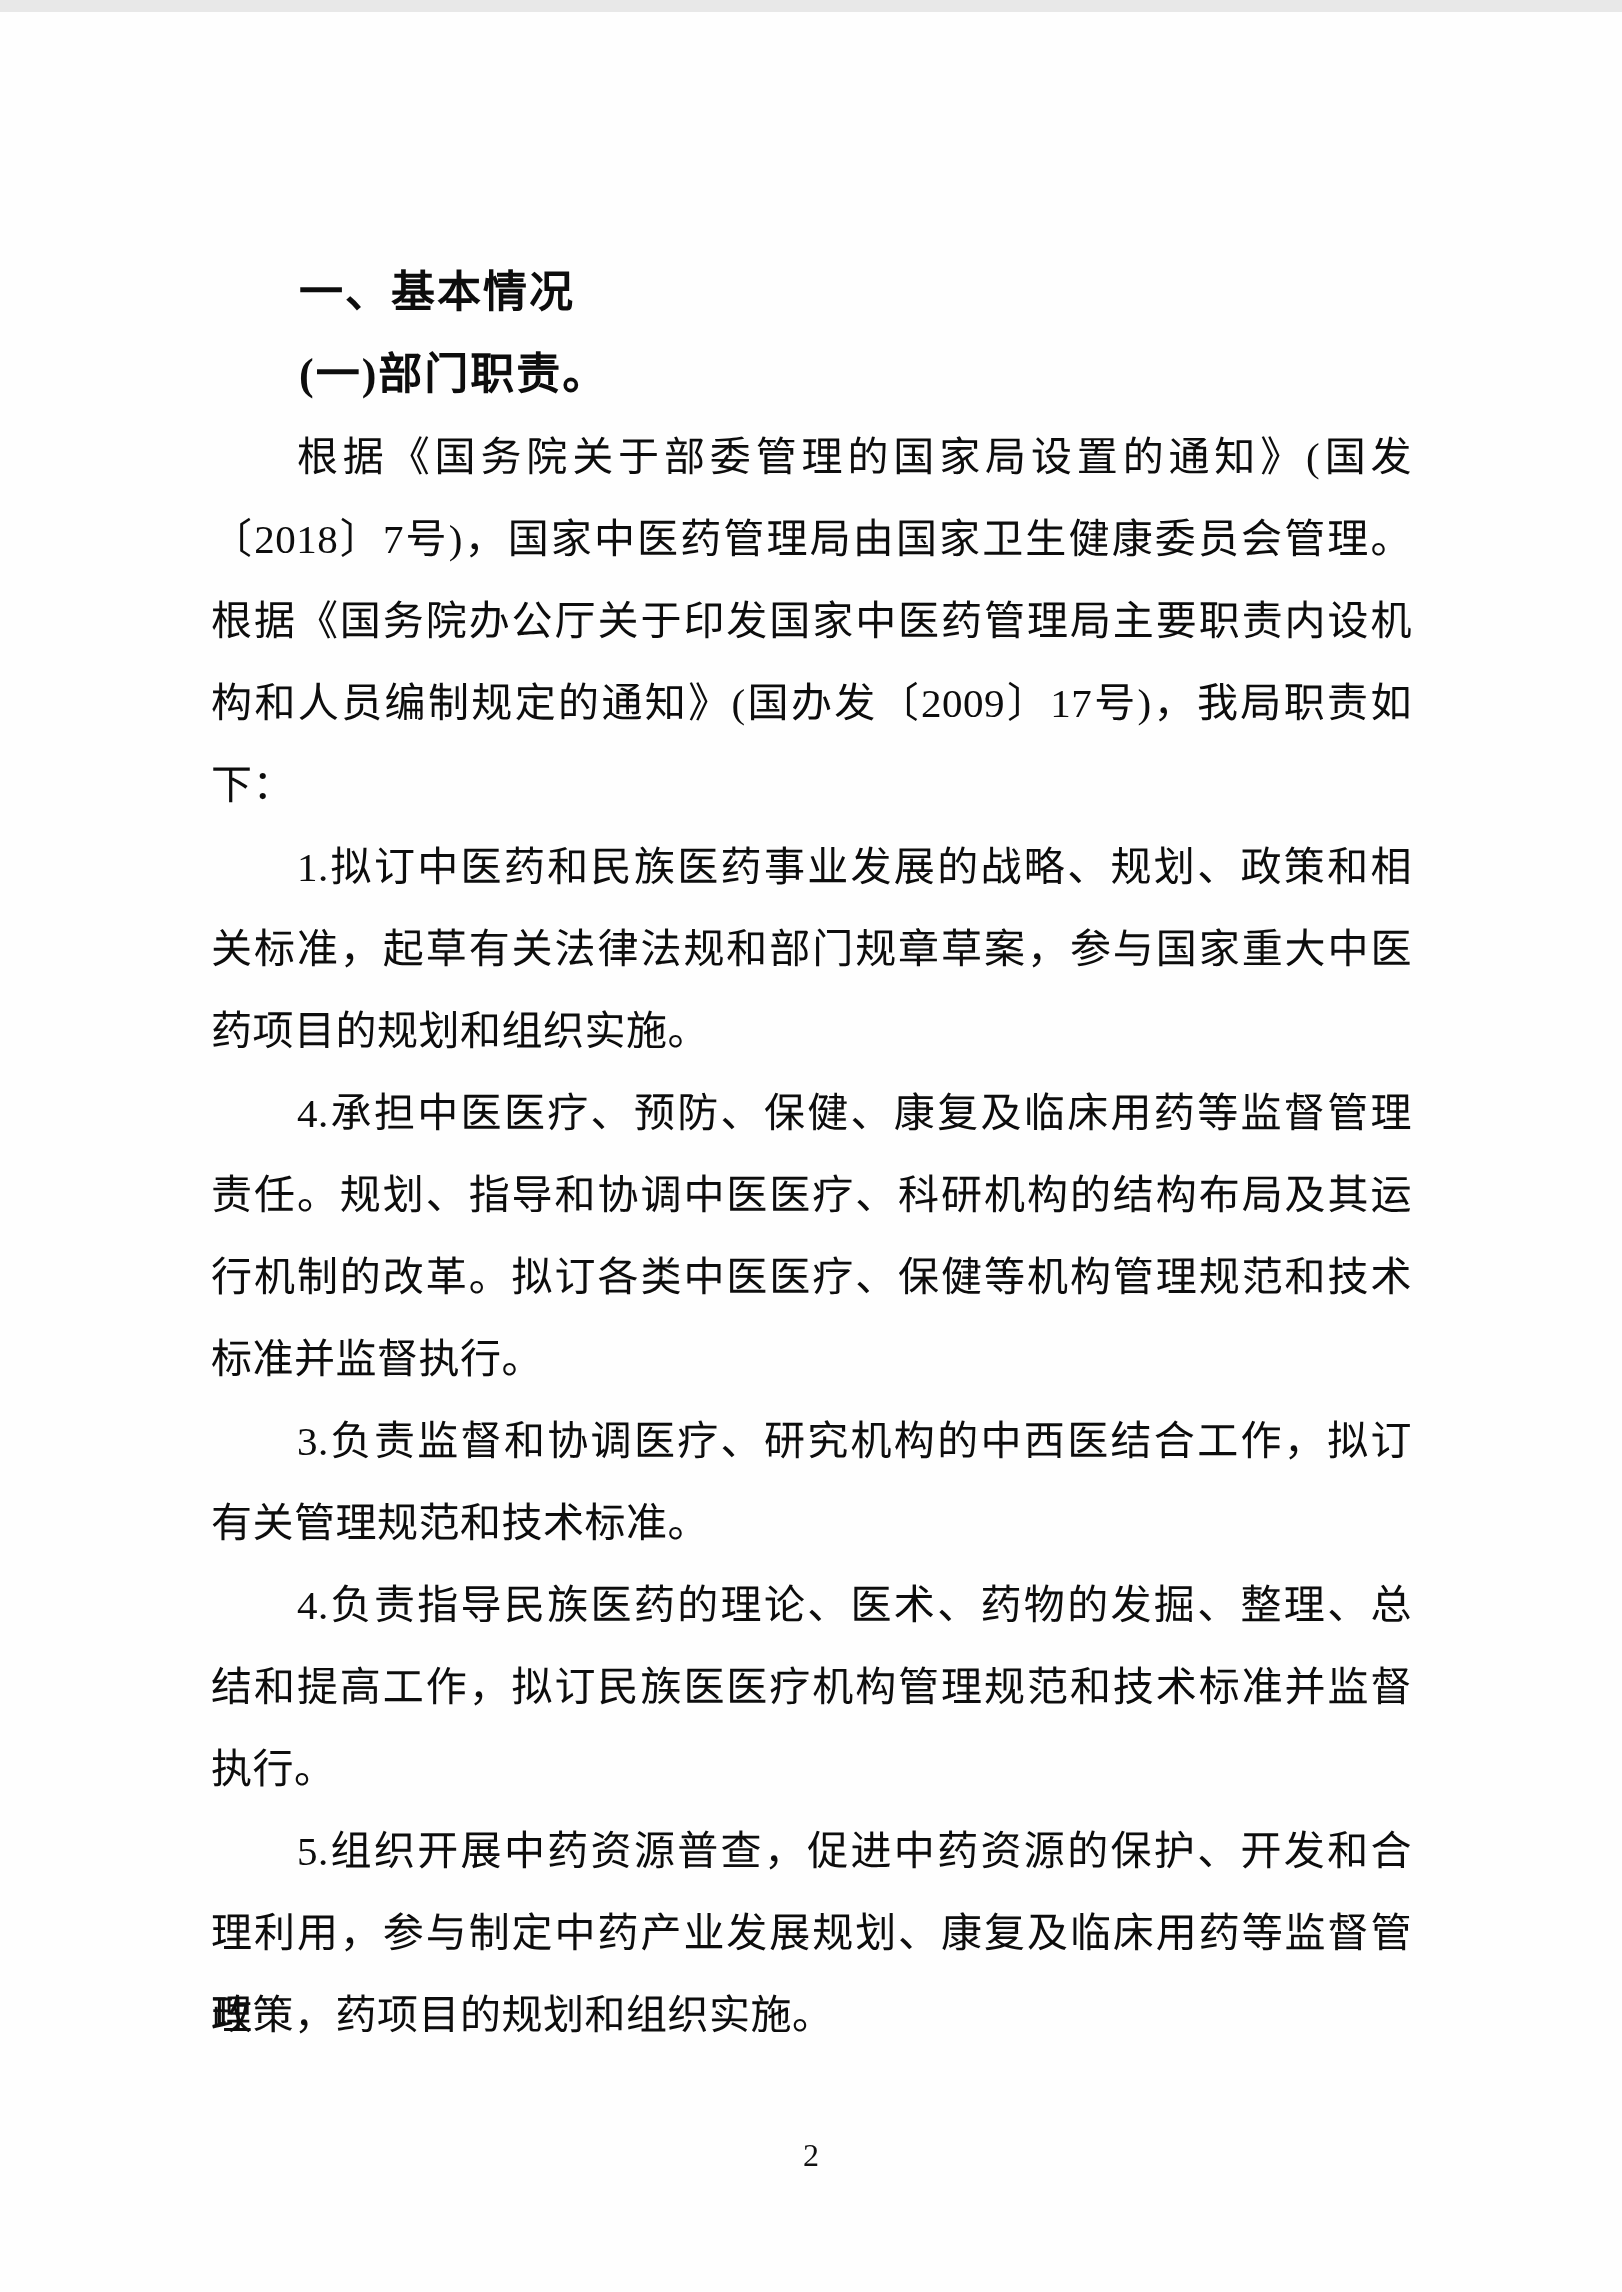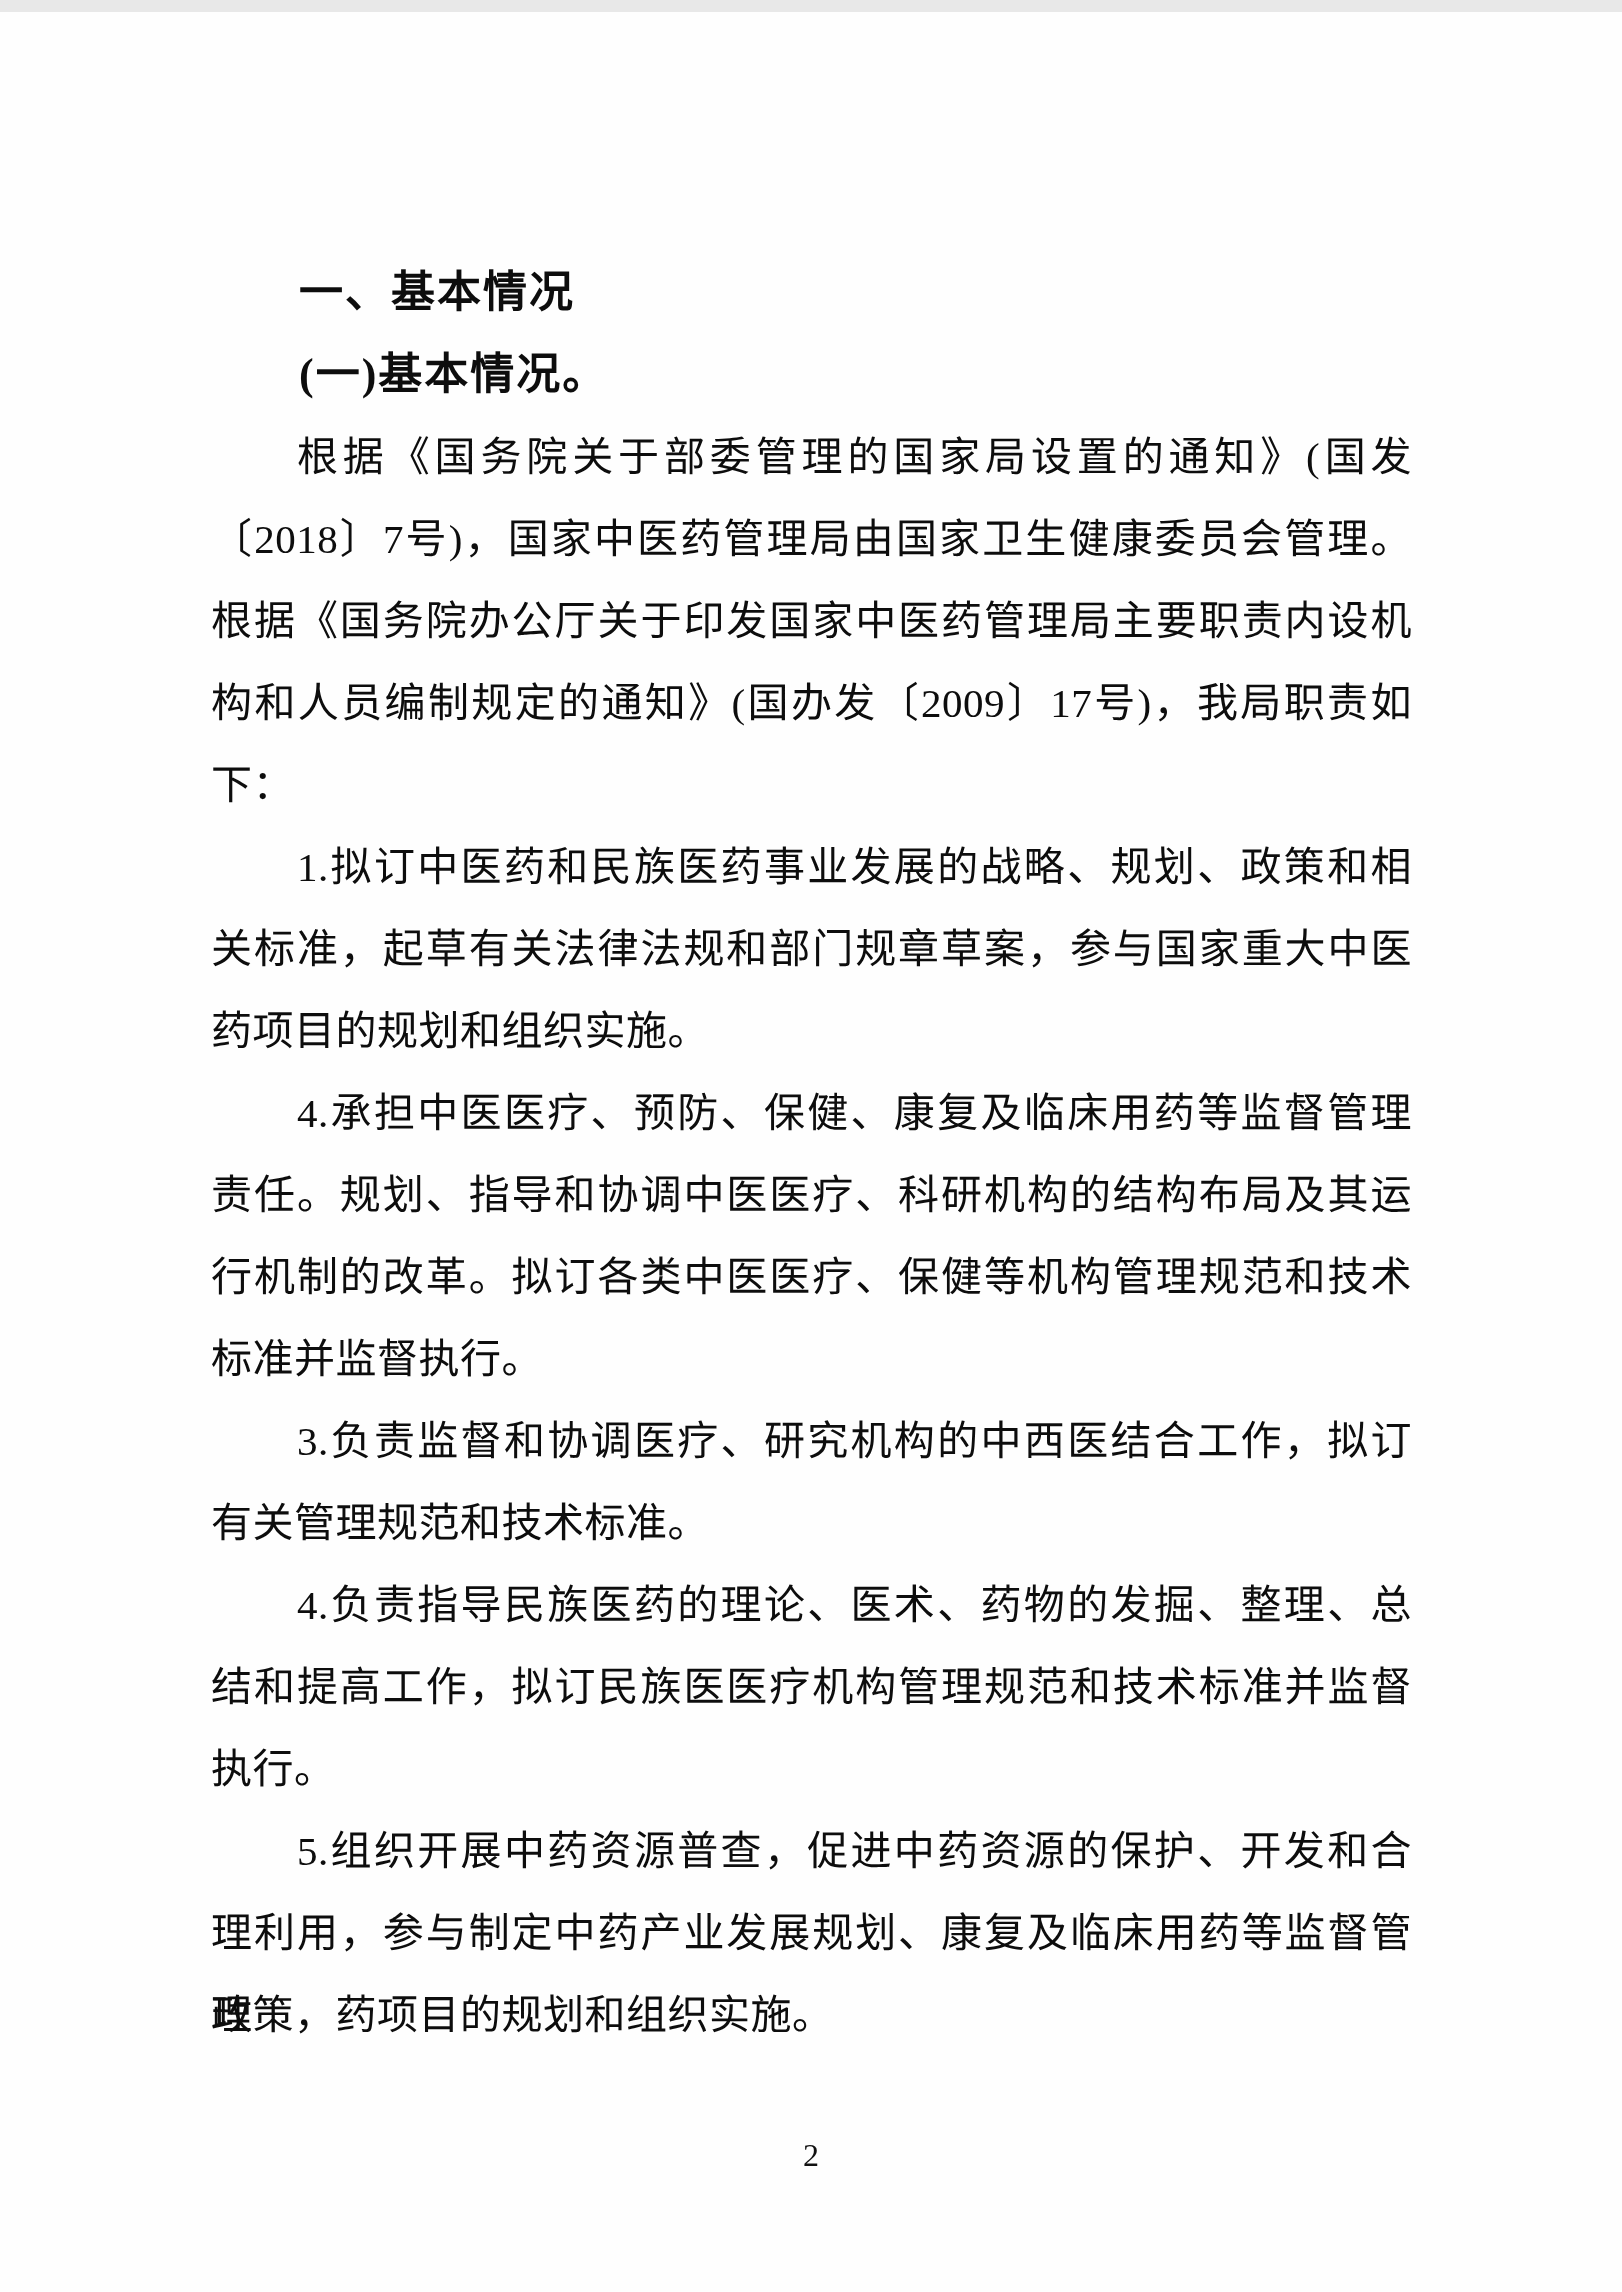--- a/index.html
+++ b/index.html
@@ -56,21 +56,21 @@
     color: #111;
   }
 </style>
 </head>
 <body>
 
 <div class="page">
   <div class="text-block">
 
     <div class="line heading">一、基本情况</div>
-    <div class="line heading">(一)基本情况。</div>
+    <div class="line heading">(一)部门职责。</div>
 
     <div class="para">
       <div class="line ind j">根据《国务院关于部委管理的国家局设置的通知》(国发</div>
       <div class="line j">〔2018〕7号)，国家中医药管理局由国家卫生健康委员会管理。</div>
       <div class="line j">根据《国务院办公厅关于印发国家中医药管理局主要职责内设机</div>
       <div class="line j">构和人员编制规定的通知》(国办发〔2009〕17号)，我局职责如</div>
       <div class="line">下：</div>
     </div>
 
     <div class="para">

